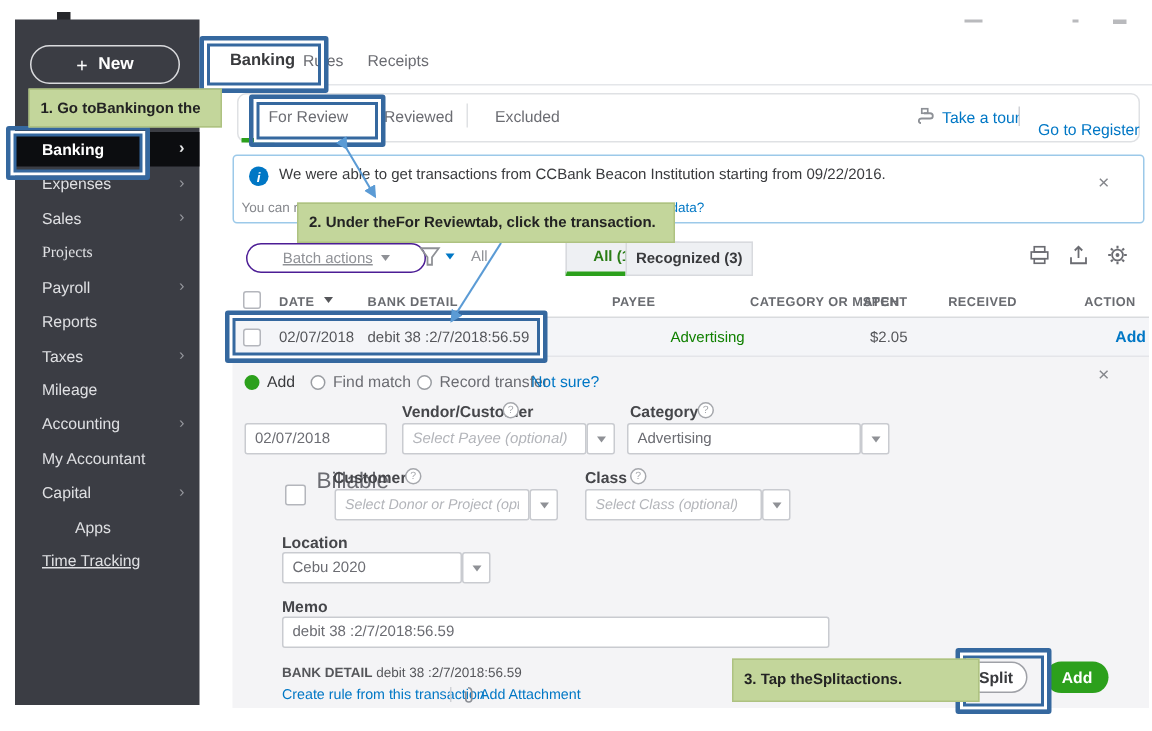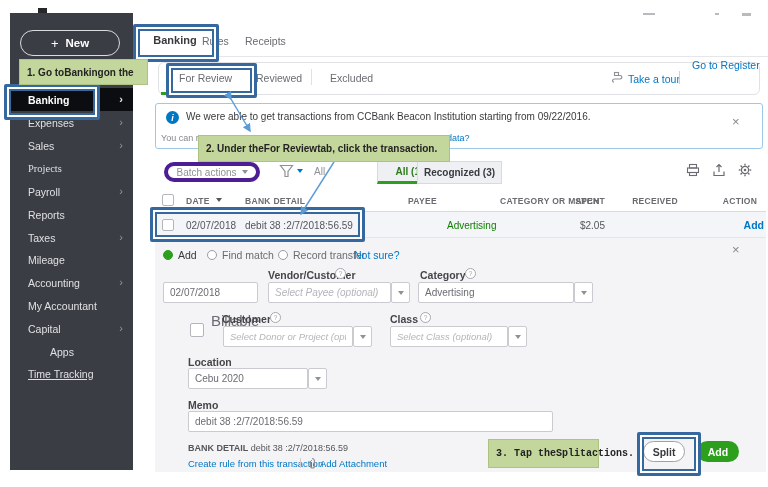--- a/index.html
+++ b/index.html
@@ -133,30 +133,30 @@
   <div class="vdiv" style="left:311px;top:69px;height:16px;background:#dfe1e4;"></div>
   <div class="tab-lbl" style="left:330px;top:72px;">Excluded</div>
   <div class="abs" style="left:161px;top:92px;width:22px;height:3px;background:#2ca01c;z-index:6;"></div>
 
   <svg class="abs" style="left:611px;top:71px;" width="14" height="14">
     <path d="M3 11 C1 11 1 8 3.5 8 L9 8 C11.5 8 11.5 4.5 9 4.5 L5 4.5" stroke="#8d9096" stroke-width="1.2" fill="none"></path>
     <rect x="3.5" y="1.5" width="4" height="3" fill="none" stroke="#8d9096" stroke-width="1.1"></rect>
   </svg>
   <div class="abs link" style="left:628px;top:73px;font-size:10.5px;">Take a tour</div>
   <div class="vdiv" style="left:679px;top:71px;height:13px;"></div>
-  <div class="abs link" style="left:692px;top:59px;font-size:10.5px;">Go to Register</div>
+  <div class="abs link" style="left:692px;top:81px;font-size:10.5px;">Go to Register</div>
 
   <div class="banner"></div>
   <div class="abs" style="left:166px;top:111px;width:13px;height:13px;border-radius:50%;background:#0077c5;color:#fff;font-size:9px;font-weight:bold;display:flex;align-items:center;justify-content:center;font-style:italic;">i</div>
   <div class="abs" style="left:186px;top:111px;font-size:10px;font-weight:normal;color:#393a3d;white-space:nowrap;">We were able to get transactions from CCBank Beacon Institution starting from 09/22/2016.</div>
   <div class="abs" style="left:161px;top:133px;font-size:9px;color:#85878c;">You can r</div>
   <div class="abs link" style="left:447px;top:133px;font-size:9px;">data?</div>
   <div class="x" style="left:732px;top:115px;">×</div>
 
-  <div class="abs" style="left:164px;top:162px;width:96px;height:20px;border:4px solid #4c1d95;border-radius:10px;display:flex;align-items:center;justify-content:center;gap:5px;font-size:10px;color:#8f9196;box-sizing:border-box;">
+  <div class="abs" style="left:164px;top:162px;width:120px;height:20px;border:1px solid #4c1d95;border-radius:10px;display:flex;align-items:center;justify-content:center;gap:5px;font-size:10px;color:#8f9196;box-sizing:border-box;text-decoration:underline;">
     <span>Batch actions</span>
       <span class="caret"></span>
   </div>
   <svg class="abs" style="left:279px;top:164px;" width="15" height="15">
     <path d="M1.5 1.5 L13.5 1.5 L9 7.5 L9 12.5 L6 12.5 L6 7.5 Z" fill="none" stroke="#8f9196" stroke-width="1.2"></path>
   </svg>
   <span class="caret abs" style="left:297px;top:169px;border-top-color:#0077c5;"></span>
   <div class="abs" style="left:314px;top:166px;font-size:10px;color:#8f9196;">All</div>
   <div class="chip" style="left:337px;width:76px;color:#2a7d16;border-bottom:3px solid #2ca01c;margin-left:40px;">All (123)</div>
   <div class="chip" style="left:417px;width:85px;color:#393a3d;">Recognized (3)</div>
@@ -275,21 +275,21 @@
   <div class="callout" style="left:19px;top:59px;width:129px;height:26px;">
     <span>1. Go to </span>
       <b>Banking</b>
       <span> on the</span>
   </div>
   <div class="callout" style="left:198px;top:135px;width:252px;height:27px;">
     <span>2. Under the </span>
       <b>For Review</b>
       <span> tab, click the transaction.</span>
   </div>
-  <div class="callout" style="left:488px;top:439px;width:111px;height:29px;font-family:Liberation Mono, monospace;">
+  <div class="callout" style="left:488px;top:439px;width:165px;height:29px;">
     <span>3. Tap the </span>
       <b>Split</b>
       <span> actions.</span>
   </div>
 
   <svg class="abs" style="left:0;top:0;z-index:45;pointer-events:none;" width="768" height="487">
     <defs>
       <marker id="ah" markerWidth="7" markerHeight="7" refX="5" refY="3" orient="auto">
         <path d="M0,0 L6,3 L0,6 Z" fill="#5b9bd5"></path>
       </marker>

